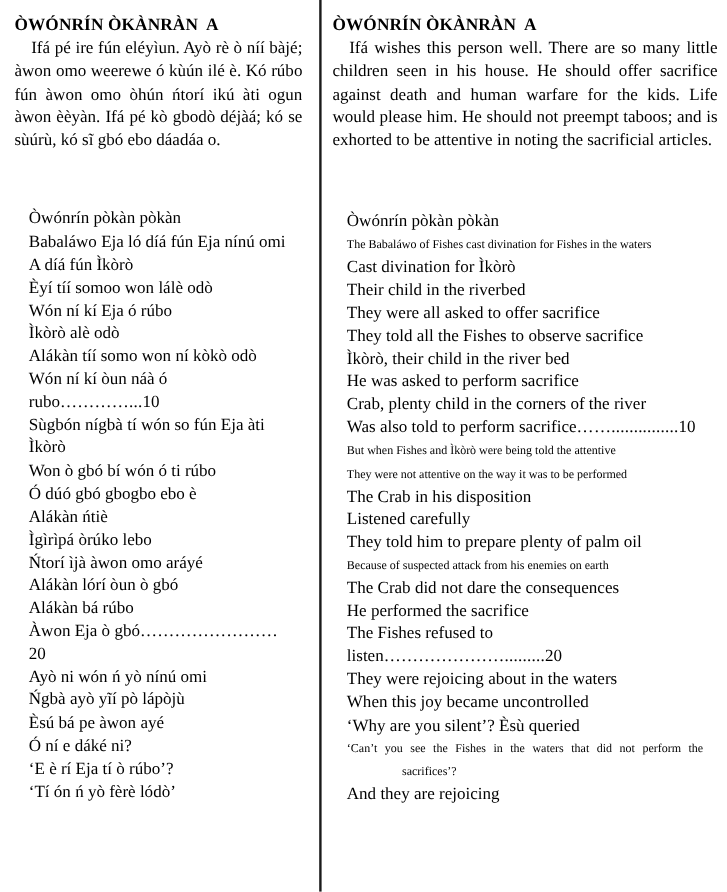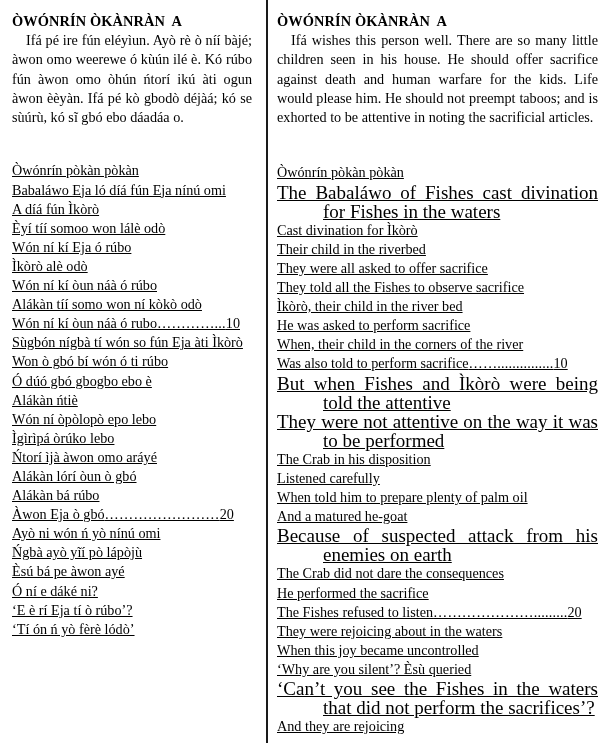--- a/index.html
+++ b/index.html
@@ -54,35 +54,34 @@
   .intro {
     font-size: 14.2px;
     line-height: 19.3px;
     text-align: justify;
     text-justify: inter-word;
     text-indent: 14px;
     margin: 0;
     hyphens: none;
   }
   .verses {
-    margin: 0;
+    margin: 12px;
     padding: 0;
     list-style: none;
-    text-decoration: underline;
   }
   .gap-left { height: 34px; }
   .gap-right { height: 36px; }
   .verse {
     font-size: 14.2px;
     line-height: 19.1px;
     margin: 0;
     white-space: pre-wrap;
   }
   .verse-just {
-    font-size: 19px;
+    font-size: 10px;
     line-height: 19.1px;
     margin: 0;
     text-align: justify;
     text-justify: inter-word;
     padding-left: 46px;
     text-indent: -46px;
   }
   .verse .leader,
   .verse-just .leader {
     letter-spacing: 0.2px;
@@ -99,28 +98,26 @@
     <div class="heading">ÒWÓNRÍN ÒKÀNRÀN  A</div>
     <p class="intro">Ifá pé ire fún eléyìun. Ayò rè ò níí bàjé; àwon omo weerewe ó kùún ilé è. Kó rúbo fún àwon omo òhún ńtorí ikú àti ogun àwon èèyàn. Ifá pé kò gbodò déjàá; kó se sùúrù, kó sĩ gbó ebo dáadáa o.</p>
     <div class="gap-left"></div>
     <div class="verses" id="left-verses">
         <div class="verse"><span>Òwónrín pòkàn pòkàn</span></div>
         <div class="verse"><span>Babaláwo Eja ló díá fún Eja nínú omi</span></div>
         <div class="verse"><span>A díá fún Ìkòrò</span></div>
         <div class="verse"><span>Èyí tíí somoo won lálè odò</span></div>
         <div class="verse"><span>Wón ní kí Eja ó rúbo</span></div>
         <div class="verse"><span>Ìkòrò alè odò</span></div>
-        <div class="verse"><span>Wón ní kí òun náà ó rúbo</span></div>
         <div class="verse"><span>Alákàn tíí somo won ní kòkò odò</span></div>
         <div class="verse"><span>Wón ní kí òun náà ó rubo</span><span class="leader">…………...</span><span>10</span></div>
         <div class="verse"><span>Sùgbón nígbà tí wón so fún Eja àti Ìkòrò</span></div>
         <div class="verse"><span>Won ò gbó bí wón ó ti rúbo</span></div>
         <div class="verse"><span>Ó dúó gbó gbogbo ebo è</span></div>
         <div class="verse"><span>Alákàn ńtiè</span></div>
-        <div class="verse"><span>Wón ní òpòlopò epo lebo</span></div>
         <div class="verse"><span>Ìgìrìpá òrúko lebo</span></div>
         <div class="verse"><span>Ńtorí ìjà àwon omo aráyé</span></div>
         <div class="verse"><span>Alákàn lórí òun ò gbó</span></div>
         <div class="verse"><span>Alákàn bá rúbo</span></div>
         <div class="verse"><span>Àwon Eja ò gbó</span><span class="leader">……………………</span><span>20</span></div>
         <div class="verse"><span>Ayò ni wón ń yò nínú omi</span></div>
         <div class="verse"><span>Ńgbà ayò yĩí pò lápòjù</span></div>
         <div class="verse"><span>Èsú bá pe àwon ayé</span></div>
         <div class="verse"><span>Ó ní e dáké ni?</span></div>
         <div class="verse"><span>‘E è rí Eja tí ò rúbo’?</span></div>
@@ -134,28 +131,27 @@
     <div class="gap-right"></div>
     <div class="verses" id="right-verses">
         <div class="verse"><span>Òwónrín pòkàn pòkàn</span></div>
         <div class="verse-just"><span>The Babaláwo of Fishes cast divination for Fishes in the waters</span></div>
         <div class="verse"><span>Cast divination for Ìkòrò</span></div>
         <div class="verse"><span>Their child in the riverbed</span></div>
         <div class="verse"><span>They were all asked to offer sacrifice</span></div>
         <div class="verse"><span>They told all the Fishes to observe sacrifice</span></div>
         <div class="verse"><span>Ìkòrò, their child in the river bed</span></div>
         <div class="verse"><span>He was asked to perform sacrifice</span></div>
-        <div class="verse"><span>When, their child in the corners of the river</span></div>
+        <div class="verse"><span>Crab, plenty child in the corners of the river</span></div>
         <div class="verse"><span>Was also told to perform sacrifice</span><span class="leader">……...............</span><span>10</span></div>
         <div class="verse-just"><span>But when Fishes and Ìkòrò were being told the attentive</span></div>
         <div class="verse-just"><span>They were not attentive on the way it was to be performed</span></div>
         <div class="verse"><span>The Crab in his disposition</span></div>
         <div class="verse"><span>Listened carefully</span></div>
-        <div class="verse"><span>When told him to prepare plenty of palm oil</span></div>
-        <div class="verse"><span>And a matured he-goat</span></div>
+        <div class="verse"><span>They told him to prepare plenty of palm oil</span></div>
         <div class="verse-just"><span>Because of suspected attack from his enemies on earth</span></div>
         <div class="verse"><span>The Crab did not dare the consequences</span></div>
         <div class="verse"><span>He performed the sacrifice</span></div>
         <div class="verse"><span>The Fishes refused to listen</span><span class="leader">………………….........</span><span>20</span></div>
         <div class="verse"><span>They were rejoicing about in the waters</span></div>
         <div class="verse"><span>When this joy became uncontrolled</span></div>
         <div class="verse"><span>‘Why are you silent’? Èsù queried</span></div>
         <div class="verse-just"><span>‘Can’t you see the Fishes in the waters that did not perform the sacrifices’?</span></div>
         <div class="verse"><span>And they are rejoicing</span></div>
       </div>

